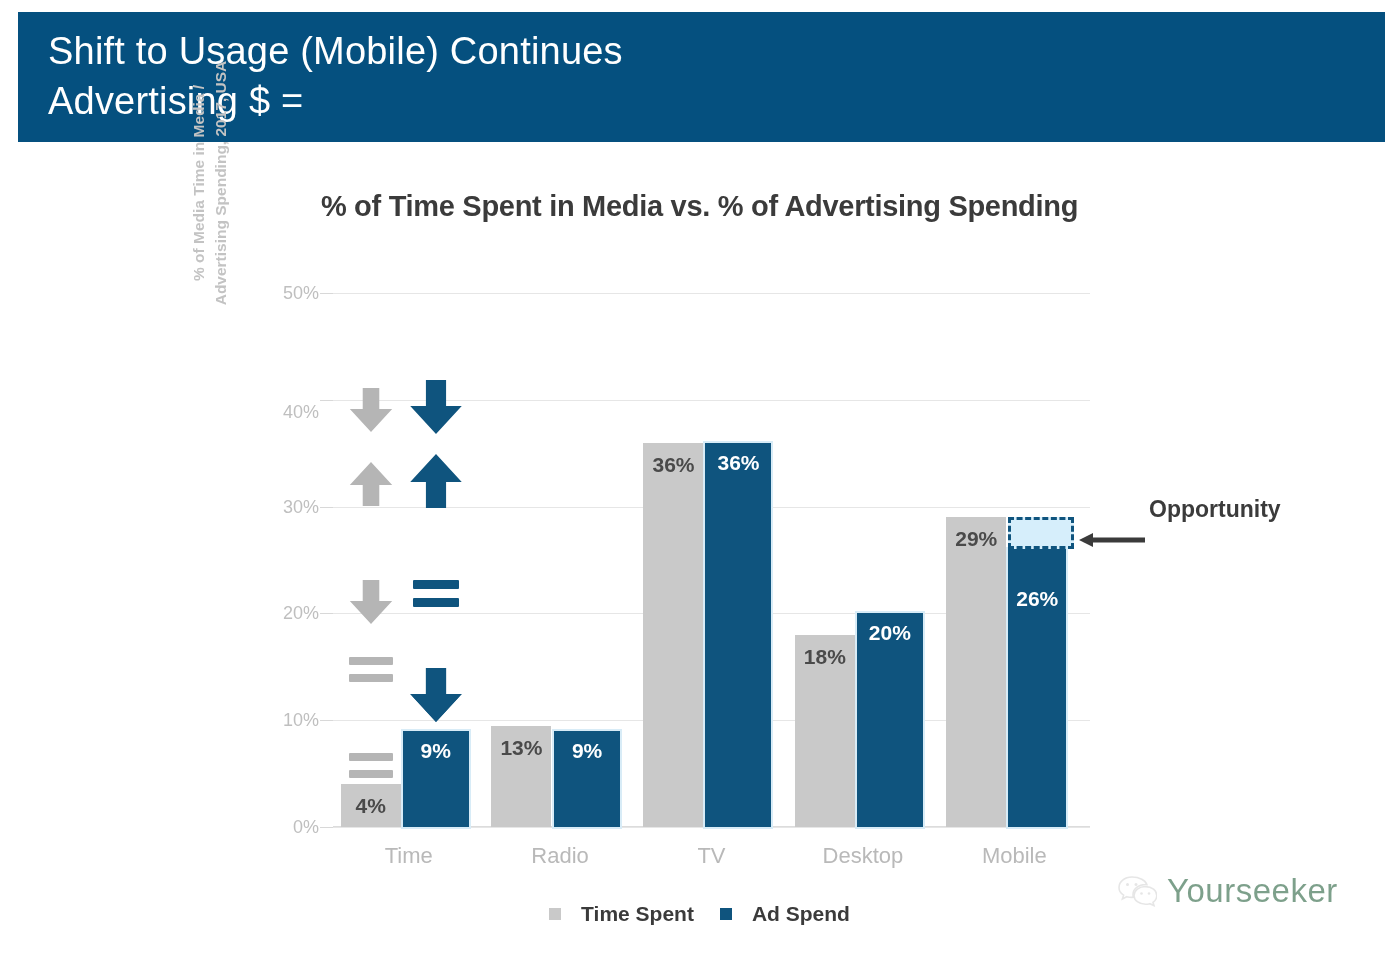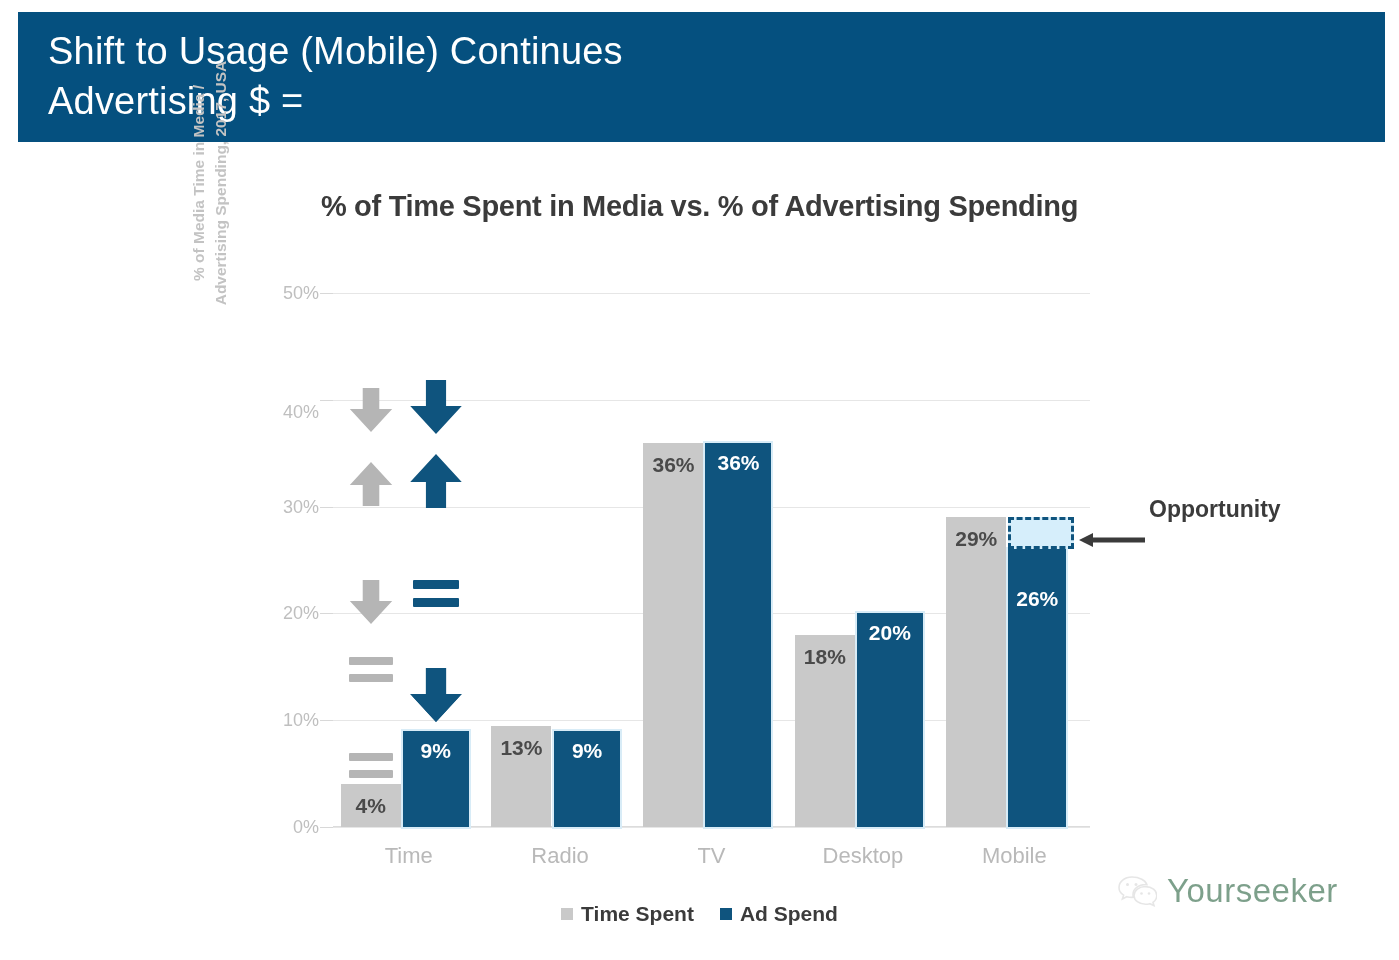--- a/index.html
+++ b/index.html
@@ -206,21 +206,21 @@
     top: 760px;
     width: 1399px;
     display: flex;
     justify-content: center;
     gap: 26px;
     align-items: center;
   }
   .legend-item {
     display: flex;
     align-items: center;
-    gap: 8px;
+    gap: 20px;
   }
   .legend-swatch {
     width: 12px;
     height: 12px;
     display: inline-block;
   }
   .legend-label {
     font-size: 21px;
     font-weight: bold;
     color: #3b3b3b;

